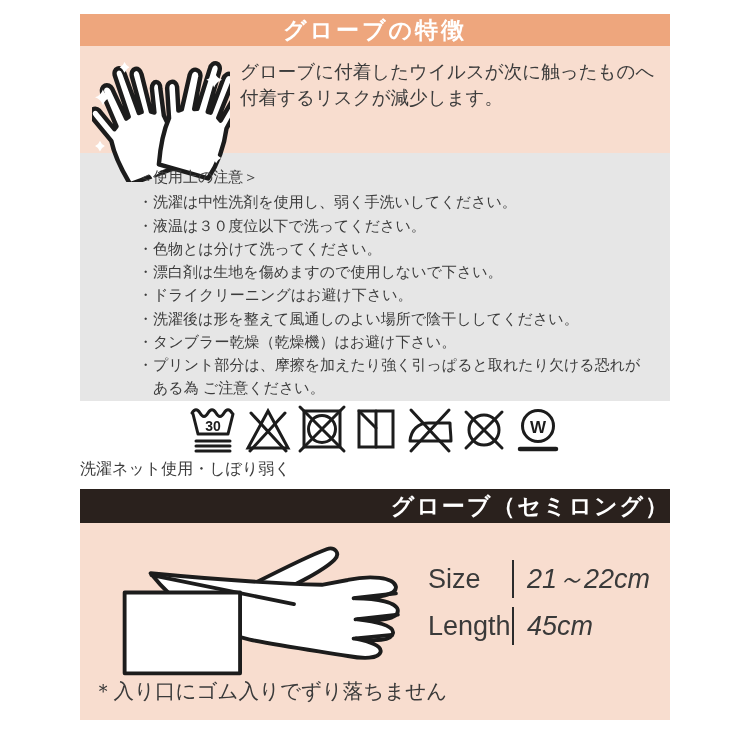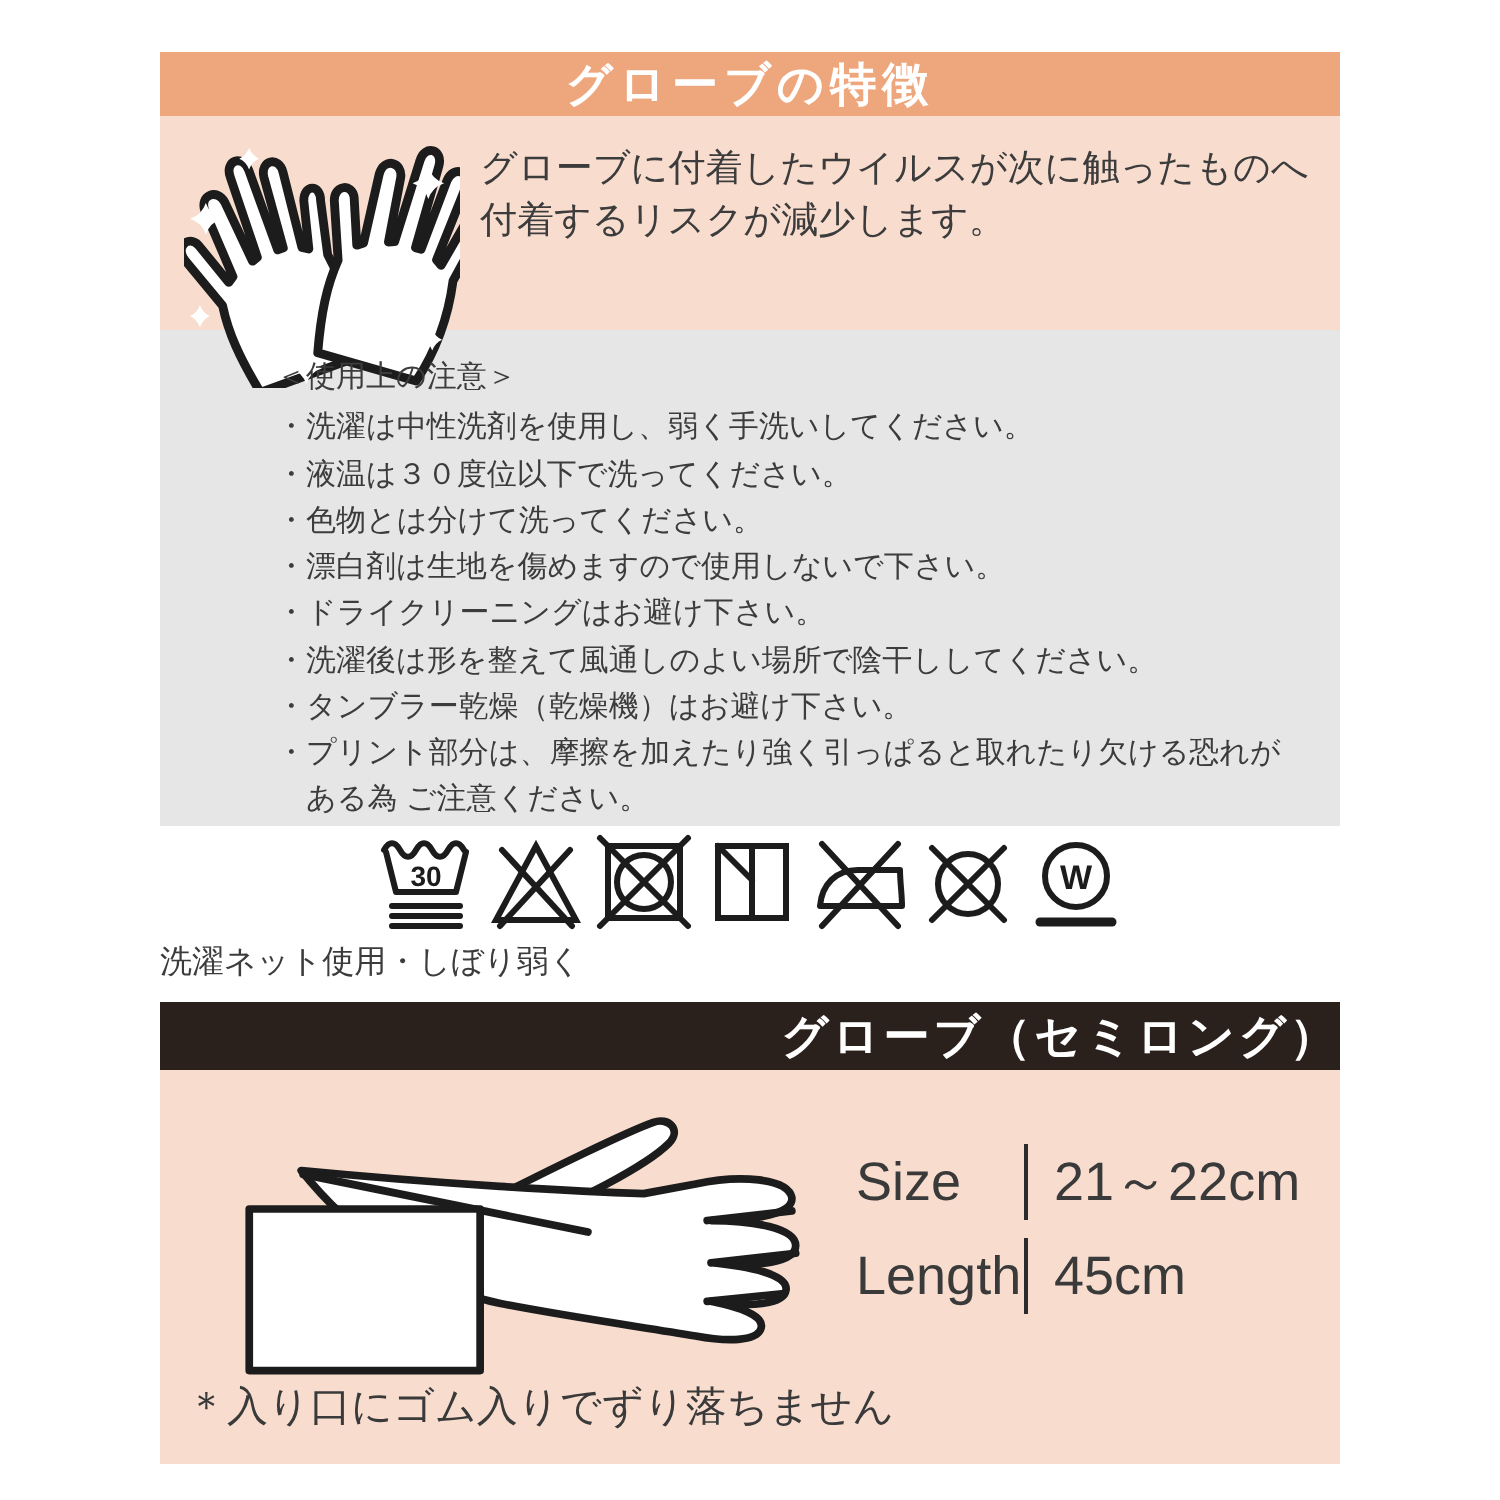--- a/index.html
+++ b/index.html
@@ -2,21 +2,21 @@
 <html><head>
 <meta charset="utf-8">
 <style>
   html,body{margin:0;padding:0;}
   body{
     width:750px;height:750px;background:#ffffff;
     font-family:"Liberation Sans","DejaVu Sans",sans-serif;
     color:#3c3c3c;
     -webkit-font-smoothing:antialiased;
   }
-  .page{width:590px;margin:16px auto;padding-top:10px;}
+  .page{width:590px;margin:4px auto;padding-top:10px;}
 
   
   .hdr{
     height:32px;line-height:32px;text-align:center;
     color:#ffffff;font-weight:bold;font-size:23px;letter-spacing:3px;
   }
   .hdr-orange{background:#eea67d;}
   .hdr-dark{background:#2a211d;height:34px;line-height:34px;letter-spacing:2px;text-align:right;}
 
   
@@ -43,21 +43,21 @@
   .care text{font-family:"Liberation Sans","DejaVu Sans",sans-serif;}
 
   
   .glove-sec{background:#f8ddcf;height:197px;position:relative;}
   .glove-sec .glove-art{position:absolute;left:12px;top:6px;}
   .spec{position:absolute;left:348px;top:37px;}
   .spec .s-row{display:flex;align-items:stretch;margin-bottom:9px;}
   .spec .s-label{width:84px;font-size:27px;line-height:38px;color:#3a3a3a;}
   .spec .s-value{
     border-left:2.5px solid #2b2b2b;padding-left:13px;
-    font-size:27px;line-height:38px;color:#3a3a3a;
+    font-size:27px;line-height:38px;color:#3a3a3a;font-style:italic;
   }
   .glove-note{position:absolute;left:13px;bottom:15px;font-size:20.5px;color:#3a3a3a;}
 </style>
 </head>
 <body>
 
 <div class="page">
 
   <div class="hdr hdr-orange">グローブの特徴</div>
 

